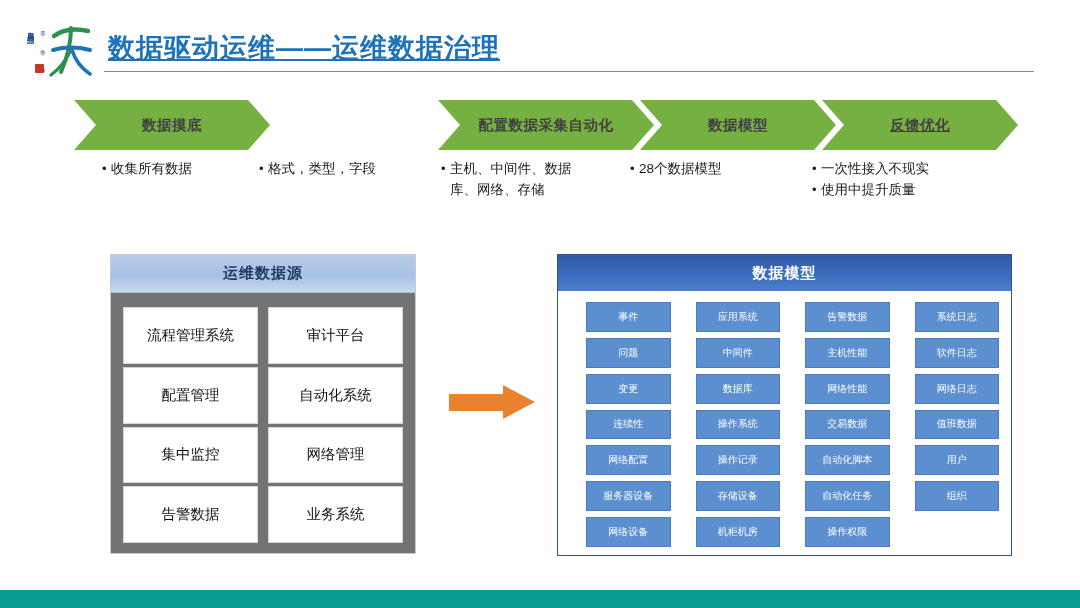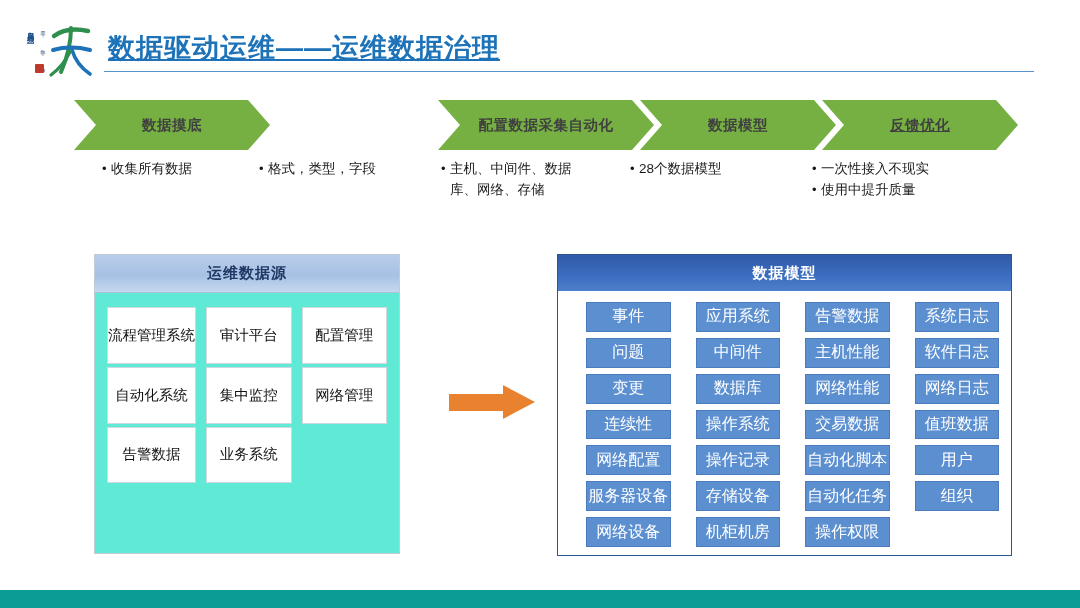--- a/index.html
+++ b/index.html
@@ -56,34 +56,34 @@
   #bullets{position:absolute;left:74px;top:158px;width:960px;height:62px;}
   .bcol{position:absolute;top:0;}
   .bline{
     display:flex;font-size:13.5px;color:#1a1a1a;line-height:21px;white-space:nowrap;
   }
   .bdot{width:9px;flex:0 0 9px;text-align:left;font-size:13px;}
   .bcont{padding-left:9px;font-size:13.5px;color:#1a1a1a;line-height:21px;white-space:nowrap;}
 
   
   #src-panel{
-    position:absolute;left:94px;top:254px;width:306px;height:300px;
-    background:#5eead4;border:1px solid #c3ccd6;box-sizing:border-box;
+    position:absolute;left:110px;top:254px;width:306px;height:300px;
+    background:#737373;border:1px solid #c3ccd6;box-sizing:border-box;
   }
   #src-head{
     position:absolute;left:0;top:0;width:100%;height:38px;
     background:linear-gradient(180deg,#b9cde9 0%,#a7c1e4 55%,#c6d8ef 100%);
     border-bottom:1px solid #b0c0d4;box-sizing:border-box;
     display:flex;align-items:center;justify-content:center;
     color:#1f3864;font-size:15px;font-weight:bold;letter-spacing:1px;
   }
   #src-grid{
     position:absolute;left:0;top:38px;width:100%;height:262px;
     padding:14px 12px 12px 12px;box-sizing:border-box;
-    display:grid;grid-template-columns:1fr 1fr 1fr;grid-template-rows:repeat(4,1fr);
+    display:grid;grid-template-columns:1fr 1fr;grid-template-rows:repeat(4,1fr);
     gap:3px 10px;
   }
   .src-box{
     background:#ffffff;border:1px solid #cfd7e0;
     display:flex;align-items:center;justify-content:center;
     font-size:14.5px;color:#111111;white-space:nowrap;
   }
 
   
   #arrow{position:absolute;left:449px;top:385px;width:86px;height:34px;}
@@ -107,21 +107,21 @@
   }
   #model-grid{
     position:absolute;left:0;top:36px;width:100%;height:266px;
     padding:11px 12px 10px 12px;box-sizing:border-box;
     display:grid;grid-template-columns:repeat(4,1fr);grid-template-rows:repeat(7,1fr);
     gap:6px 9px;
   }
   .mbox{
     background:#5b8fd0;border:1px solid #4a7cbd;
     display:flex;align-items:center;justify-content:center;
-    color:#ffffff;font-size:16px;white-space:nowrap;margin-left:16px;
+    color:#ffffff;font-size:10px;white-space:nowrap;margin-left:16px;
   }
 
   
   #bottom-bar{position:absolute;left:0;top:590px;width:1080px;height:18px;background:#0b9c96;}
 </style>
 </head>
 <body>
 
 <div id="header">
 

